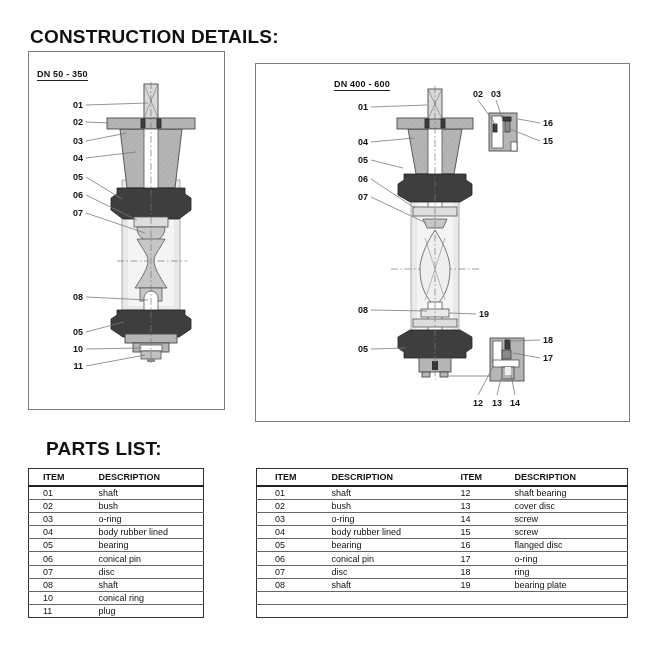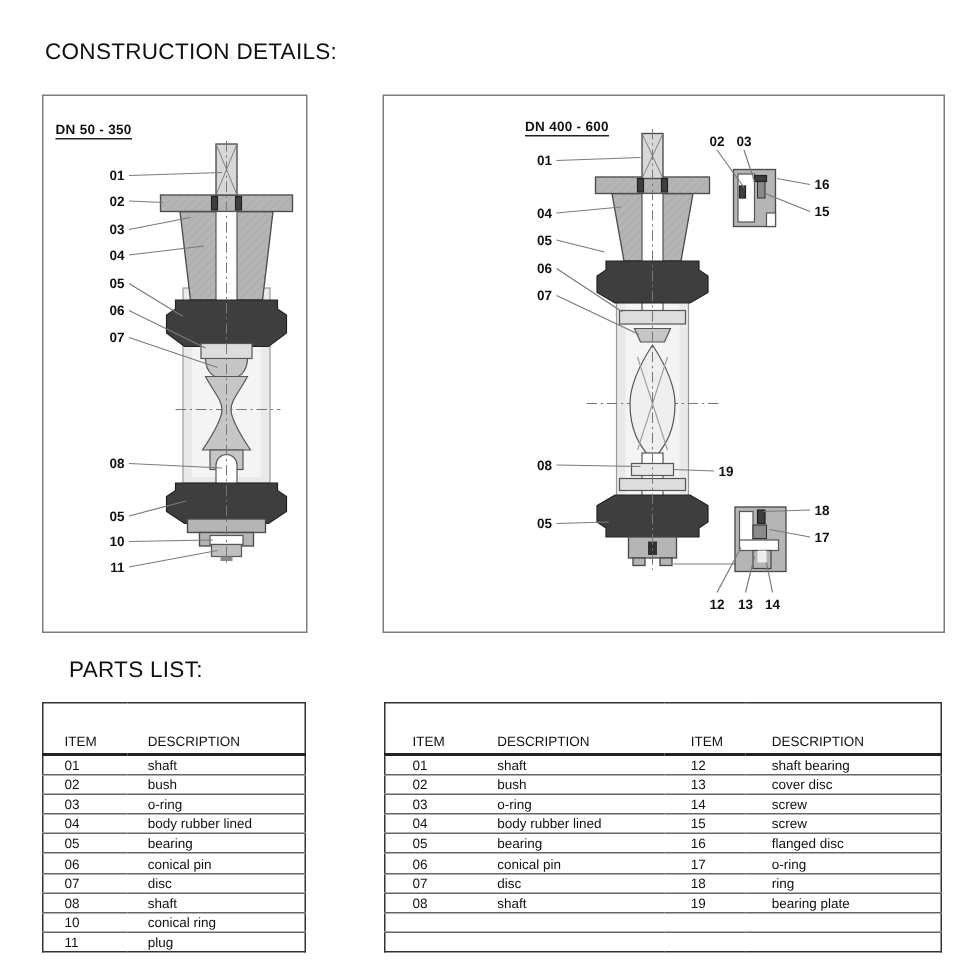--- a/index.html
+++ b/index.html
@@ -1,46 +1,46 @@
 <!DOCTYPE html>
 <html><head>
 <meta charset="utf-8">
 <style>
   html,body{margin:0;padding:0;}
   body{width:650px;height:650px;position:relative;background:#fff;overflow:hidden;
        font-family:"Liberation Sans",sans-serif;color:#111;}
-  .heading{position:absolute;font-size:15px;font-weight:normal;letter-spacing:.2px;}
+  .heading{position:absolute;font-size:19px;font-weight:bold;letter-spacing:.2px;}
   .panel{position:absolute;border:1px solid #7d7d7d;background:#fff;}
   .dn-title{position:absolute;font-size:9px;font-weight:bold;border-bottom:1px solid #222;
             padding-bottom:1px;letter-spacing:.2px;}
   .panel svg{position:absolute;left:0;top:0;}
   text.plabel{font:bold 9px "Liberation Sans",sans-serif;fill:#111;}
   line.leader{stroke:#7a7a7a;stroke-width:.8;}
   .cl{stroke:#777;stroke-width:.7;stroke-dasharray:7 2.5 1.5 2.5;fill:none;}
   .metal{fill:#b5b5b5;stroke:#4a4a4a;stroke-width:.9;}
   .dark{fill:#3e3e3e;stroke:#222;stroke-width:.8;}
   .lite{fill:#e9e9e9;stroke:#9a9a9a;stroke-width:.8;}
   .white{fill:#fff;stroke:#555;stroke-width:.8;}
   .mid{fill:#c6c6c6;stroke:#555;stroke-width:.8;}
   .band{fill:#ddd;stroke:#555;stroke-width:.8;}
   .xline{stroke:#777;stroke-width:.6;}
   .ptable{position:absolute;border-collapse:collapse;table-layout:fixed;font-size:9px;
           border:1.5px solid #333;background:#fff;}
-  .ptable th{font-weight:normal;text-align:left;height:16px;padding:17px 0 0 14px;
+  .ptable th{font-weight:bold;text-align:left;height:16px;padding:0 0 0 14px;
              border-bottom:2px solid #222;white-space:nowrap;overflow:hidden;}
   .ptable td{height:12.1px;padding:0 0 0 14px;border-top:1px solid #666;
              white-space:nowrap;overflow:hidden;}
   .ptable.right th,.ptable.right td{padding-left:18px;}
 </style>
 </head>
 <body>
 
 <div class="heading" style="left:30px;top:26px;">CONSTRUCTION DETAILS:</div>
 
-<div class="panel" style="left:28px;top:63px;width:175px;height:357px;">
+<div class="panel" style="left:28px;top:51px;width:175px;height:357px;padding-left:20px;">
   <div class="dn-title" style="left:8px;top:17px;">DN 50 - 350</div>
   <svg width="175" height="357" viewBox="0 0 175 357">
     <defs>
       <pattern id="hx1" width="4" height="4" patternUnits="userSpaceOnUse" patternTransform="rotate(45)">
         <line x1="0" y1="0" x2="0" y2="4" stroke="#8f8f8f" stroke-width="0.7"></line>
       </pattern>
     </defs>
     <g>
       <rect x="93" y="128" width="58" height="130" class="lite"></rect>
       <rect x="99" y="133" width="46" height="121" fill="#f4f4f4"></rect>
@@ -90,21 +90,21 @@
         <text x="54" y="283" text-anchor="end" class="plabel">05</text>
         <line x1="57" y1="297" x2="113" y2="296" class="leader"></line>
         <text x="54" y="300" text-anchor="end" class="plabel">10</text>
         <line x1="57" y1="314" x2="116" y2="303" class="leader"></line>
         <text x="54" y="317" text-anchor="end" class="plabel">11</text>
       </g>
   </svg>
 </div>
 
 <div class="panel" style="left:255px;top:63px;width:373px;height:357px;">
-  <div class="dn-title" style="left:94px;top:15px;">DN 400 - 600</div>
+  <div class="dn-title" style="left:78px;top:15px;">DN 400 - 600</div>
   <svg width="373" height="357" viewBox="0 0 373 357">
     <defs>
       <pattern id="hx2" width="4" height="4" patternUnits="userSpaceOnUse" patternTransform="rotate(45)">
         <line x1="0" y1="0" x2="0" y2="4" stroke="#8f8f8f" stroke-width="0.7"></line>
       </pattern>
     </defs>
     <g>
       <rect x="155" y="133" width="48" height="140" class="lite"></rect>
       <rect x="161" y="138" width="36" height="130" fill="#f4f4f4"></rect>
       <line x1="135" y1="205" x2="223" y2="205" class="cl"></line>

